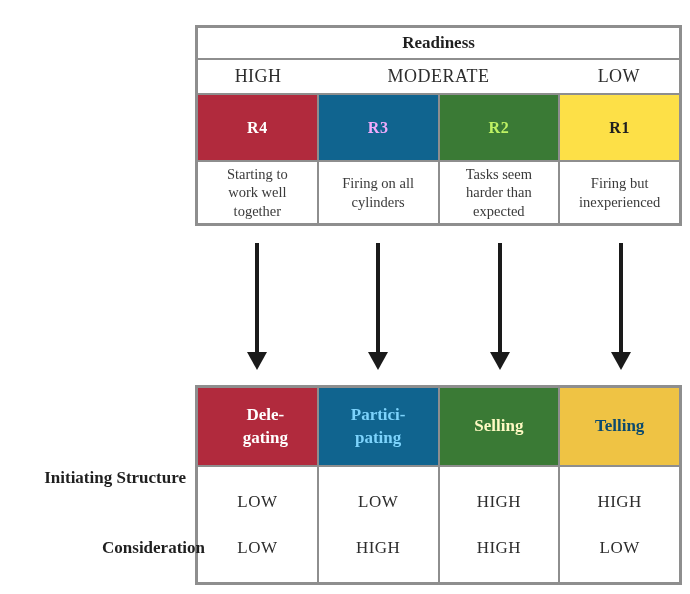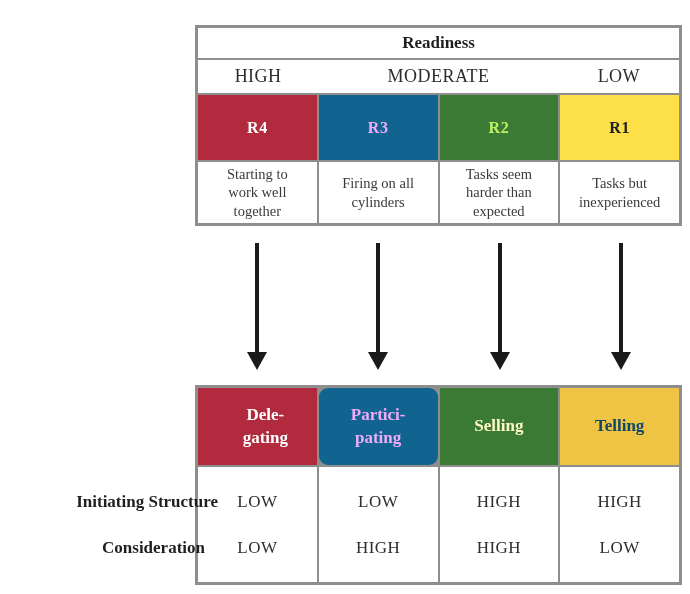--- a/index.html
+++ b/index.html
@@ -89,21 +89,21 @@
   .row-label {
     position: absolute;
     left: 0;
     width: 186px;
     text-align: right;
     font-weight: bold;
     font-size: 17px;
     line-height: 20px;
     color: #1f1f1f;
   }
-  #row-label-0 { top: 492px; padding-left: 32px; }
+  #row-label-0 { top: 468px; }
   #row-label-1 { top: 538px; margin-left: 19px; }
 </style>
 </head>
 <body>
 
 <div id="diagram">
 
   <div class="grid-table" id="readiness-table">
     <div class="cell title-cell">Readiness</div>
 
@@ -119,21 +119,21 @@
     <div class="cell color-cell" style="background-color: #fde047; color: rgb(31, 31, 31);">R1</div>
 
     <div class="cell desc-cell">Starting to
 work well
 together</div>
     <div class="cell desc-cell">Firing on all
 cylinders</div>
     <div class="cell desc-cell">Tasks seem
 harder than
 expected</div>
-    <div class="cell desc-cell">Tasks but
+    <div class="cell desc-cell">Firing but
 inexperienced</div>
   </div>
 
   <div class="down-arrow" id="arrow-1">
     <div class="stem"></div>
     <div class="head"></div>
   </div>
   <div class="down-arrow" id="arrow-2">
     <div class="stem"></div>
     <div class="head"></div>
@@ -143,21 +143,21 @@
     <div class="head"></div>
   </div>
   <div class="down-arrow" id="arrow-4">
     <div class="stem"></div>
     <div class="head"></div>
   </div>
 
   <div class="grid-table" id="styles-table">
     <div class="cell style-header" style="background-color: rgb(177, 42, 61); color: rgb(255, 255, 255); padding-left: 16px;">Dele-
 gating</div>
-    <div class="cell style-header" style="background-color: rgb(16, 100, 143); color: #f0abfc; border-radius: 9px;">Partici-
+    <div class="cell style-header" style="background-color: rgb(16, 100, 143); color: #7dd3fc;">Partici-
 pating</div>
     <div class="cell style-header" style="background-color: rgb(58, 122, 53); color: #fef9c3;">Selling</div>
     <div class="cell style-header" style="background-color: rgb(239, 195, 68); color: #0c4a6e;">Telling</div>
 
     <div class="cell values-cell">
       <div class="value-line first">LOW</div>
       <div class="value-line">LOW</div>
     </div>
     <div class="cell values-cell">
       <div class="value-line first">LOW</div>

